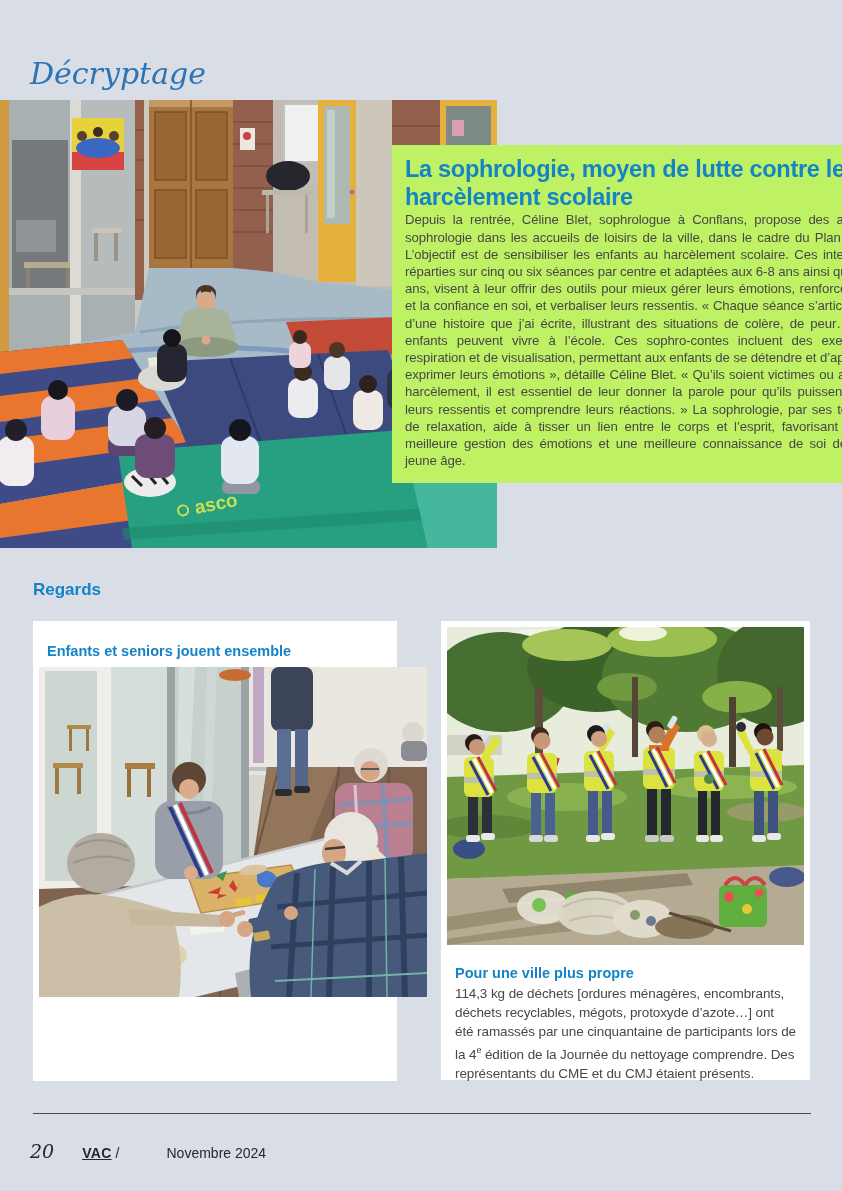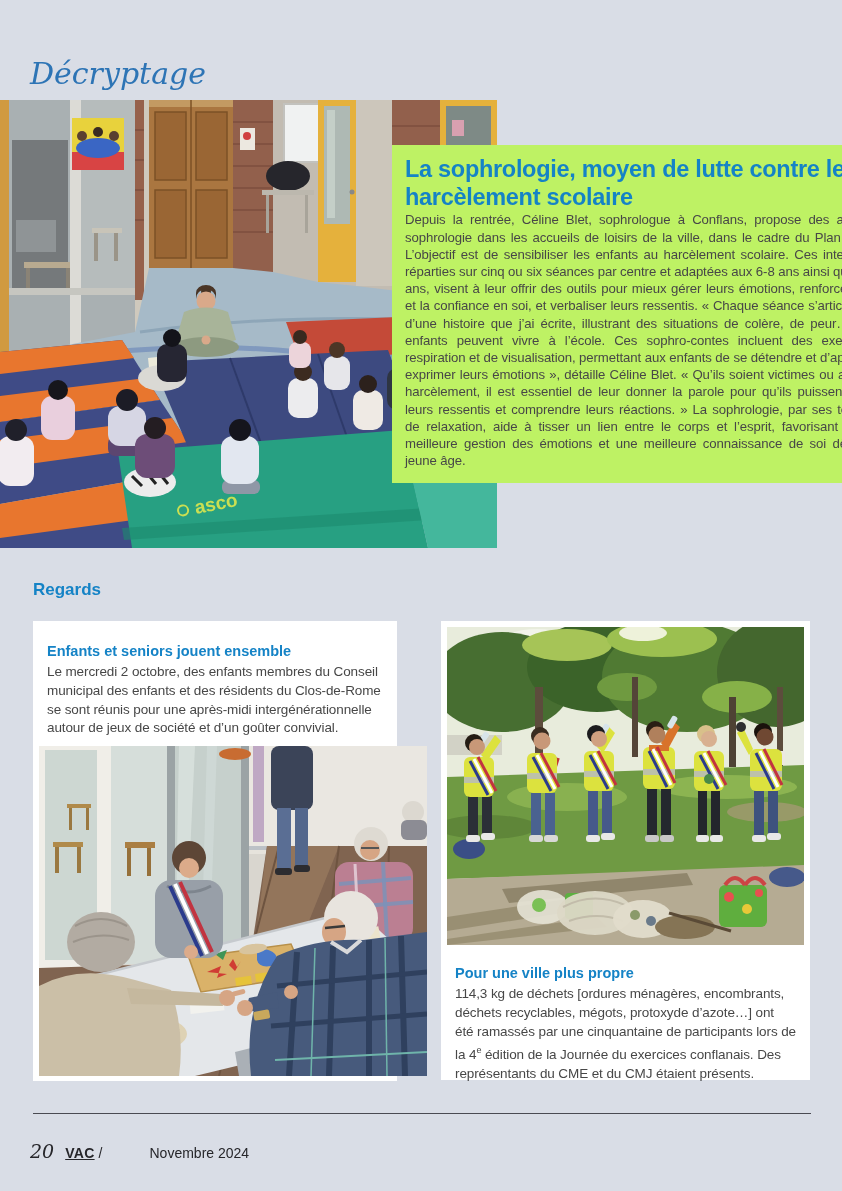--- a/index.html
+++ b/index.html
@@ -26,21 +26,21 @@
   .card-title{font-size:14.5px;font-weight:700;color:#1583c6;margin:0 0 4px 0;}
   .card-text{font-size:13.5px;line-height:18.8px;color:#474747;letter-spacing:-0.1px;}
   .sup{vertical-align:super;font-size:9px;}
   .card-photo{margin:6px;}
   .card-left .card-photo{margin-top:8px;}
   .card-photo svg{display:block;}
 
   .footer-rule{position:absolute;left:33px;top:1113px;width:778px;border-top:1.5px solid #4a4a52;}
   .footer-text{position:absolute;left:30px;top:1140px;color:#26262a;}
   .footer-pagenum{font-family:"DejaVu Serif",serif;font-style:italic;font-size:19px;text-align:right;}
-  .footer-mag{font-weight:700;font-size:14px;margin-left:11px;letter-spacing:.3px;text-decoration:underline;}
+  .footer-mag{font-weight:700;font-size:14px;margin-left:28px;letter-spacing:.3px;text-decoration:underline;}
   .footer-sep{font-size:14px;margin:0 3px 0 4px;}
   .footer-issue{font-size:14px;margin-left:44px;}
 </style>
 </head>
 <body>
 
 <div id="page">
 
   <div class="kicker">Décryptage</div>
 
@@ -196,21 +196,20 @@
   <div class="article-panel">
     <div class="article-title">La sophrologie, moyen de lutte contre le harcèlement scolaire</div>
     <div class="article-body">Depuis la rentrée, Céline Blet, sophrologue à Conflans, propose des ateliers de sophrologie dans les accueils de loisirs de la ville, dans le cadre du Plan Mercredi. L’objectif est de sensibiliser les enfants au harcèlement scolaire. Ces interventions, réparties sur cinq ou six séances par centre et adaptées aux 6-8 ans ainsi qu’aux 9-11 ans, visent à leur offrir des outils pour mieux gérer leurs émotions, renforcer l’estime et la confiance en soi, et verbaliser leurs ressentis. « Chaque séance s’articule autour d’une histoire que j’ai écrite, illustrant des situations de colère, de peur… que les enfants peuvent vivre à l’école. Ces sophro-contes incluent des exercices de respiration et de visualisation, permettant aux enfants de se détendre et d’apprendre à exprimer leurs émotions », détaille Céline Blet. « Qu’ils soient victimes ou auteurs de harcèlement, il est essentiel de leur donner la parole pour qu’ils puissent partager leurs ressentis et comprendre leurs réactions. » La sophrologie, par ses techniques de relaxation, aide à tisser un lien entre le corps et l’esprit, favorisant ainsi une meilleure gestion des émotions et une meilleure connaissance de soi dès le plus jeune âge.</div>
   </div>
 
   <div class="regards-heading">Regards</div>
 
   <div class="card card-left">
     <div class="card-caption">
       <div class="card-title">Enfants et seniors jouent ensemble</div>
-      <div class="card-text">Le mercredi 2 octobre, des enfants membres du Conseil municipal des enfants et des résidents du Clos-de-Rome se sont réunis pour une après-midi intergénérationnelle autour de jeux de société et d’un goûter convivial.</div>
     </div>
     <div class="card-photo">
       <svg viewBox="0 0 388 330" width="388" height="330">
         <rect width="388" height="330" fill="#d9d6cf"></rect>
         <rect width="388" height="108" fill="#e6e3dc"></rect>
         <rect y="92" width="388" height="12" fill="#bcc1c6"></rect>
 
         <rect x="0" y="0" width="64" height="222" fill="#f0eee8"></rect>
         <rect x="6" y="4" width="52" height="210" fill="#cdd7d2"></rect>
         <rect x="28" y="58" width="24" height="4" fill="#b08a4a"></rect>
@@ -459,21 +458,21 @@
           <rect x="272" y="258" width="48" height="42" rx="6" fill="#5fae3e"></rect>
           <circle cx="282" cy="270" r="5" fill="#e85050"></circle>
           <circle cx="300" cy="282" r="5" fill="#e8c838"></circle>
           <circle cx="312" cy="266" r="4" fill="#e85050"></circle>
           <path d="M278,258 q10,-14 20,0 M298,258 q10,-14 20,0" stroke="#cc4444" stroke-width="4" fill="none"></path>
         </g>
       </svg>
     </div>
     <div class="card-caption">
       <div class="card-title">Pour une ville plus propre</div>
-      <div class="card-text"><span>114,3 kg de déchets [ordures ménagères, encombrants, déchets recyclables, mégots, protoxyde d’azote…] ont été ramassés par une cinquantaine de participants lors de la 4</span><span class="sup">e</span><span> édition de la Journée du exercices conflanais. Des représentants du CME et du CMJ étaient présents.</span></div>
+      <div class="card-text"><span>114,3 kg de déchets [ordures ménagères, encombrants, déchets recyclables, mégots, protoxyde d’azote…] ont été ramassés par une cinquantaine de participants lors de la 4</span><span class="sup">e</span><span> édition de la Journée du nettoyage comprendre. Des représentants du CME et du CMJ étaient présents.</span></div>
     </div>
   </div>
 
   <div class="footer-rule"></div>
   <div class="footer-text">
     <span class="footer-pagenum">20</span><span class="footer-mag">VAC</span><span class="footer-sep">/</span><span class="footer-issue">Novembre 2024</span>
   </div>
 
 </div>
 

